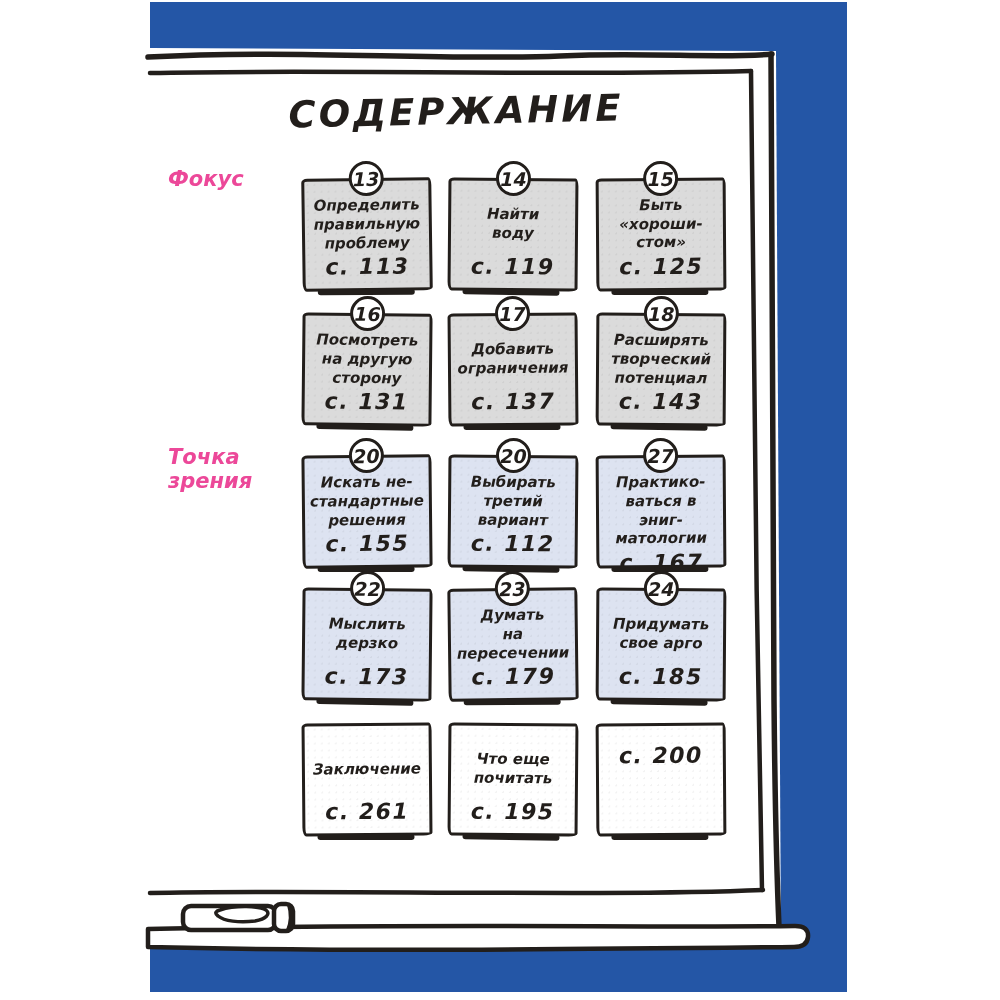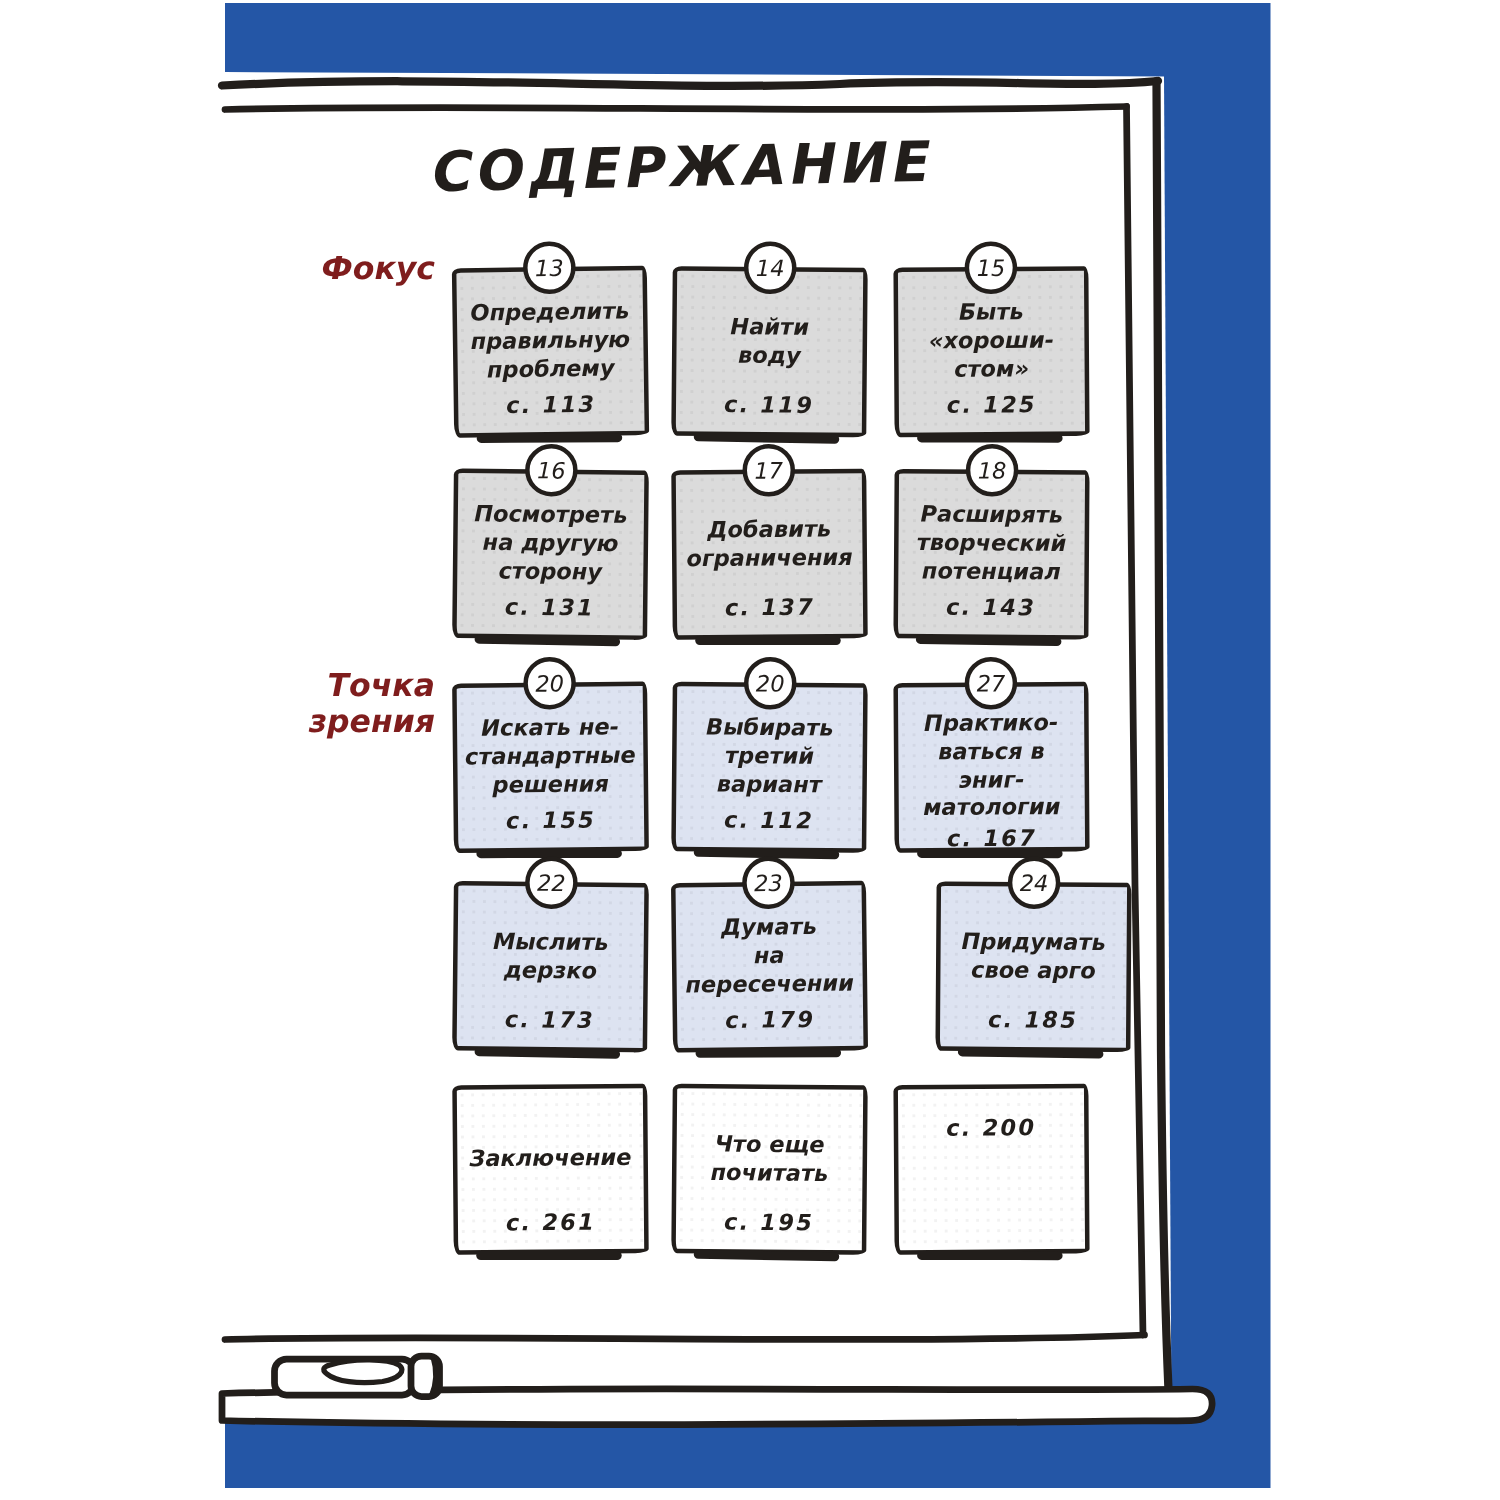--- a/index.html
+++ b/index.html
@@ -15,23 +15,23 @@
   
   .board-title {
     position:absolute; left:150px; top:90px; width:612px;
     text-align:center; font-weight:bold; font-style:italic;
     font-size:37px; letter-spacing:3px; color:#221e1b;
     transform:rotate(-1.2deg); white-space:nowrap;
   }
 
   
   .section-label {
-    position:absolute; left:168px; width:122px; text-align:right;
+    position:absolute; left:168px; width:122px; text-align:left;
     font-weight:bold; font-style:italic; font-size:21px; line-height:1.12;
-    color:#7f1d1d; white-space:pre-line;
+    color:#ec4899; white-space:pre-line;
   }
   .section-label.focus { top:168px; }
   .section-label.pov   { top:446px; }
 
   
   .note {
     position:absolute; width:130px; height:113px;
     border:3.5px solid #221e1b;
     border-radius:6px 3px 9px 4px / 4px 8px 3px 9px;
     display:flex; flex-direction:column; align-items:center;
@@ -46,47 +46,47 @@
     background:#221e1b; border-radius:3px; z-index:-1; transform:rotate(0.5deg);
   }
   .note.gray  { background-color:#dbdbdb; }
   .note.lav   { background-color:#dde3f1; }
   .note.plain { background-color:#ffffff; }
 
   .note .title {
     flex:1; display:flex; align-items:center; justify-content:center;
     white-space:pre-line; font-size:15px; line-height:1.25; width:100%;
   }
-  .note .page { font-size:15px; letter-spacing:1.5px; padding-top:2px; }
+  .note .page { font-size:22px; letter-spacing:1.5px; padding-top:2px; }
 
   .note .num {
     position:absolute; top:-20px; left:50%; transform:translateX(-50%);
     width:35px; height:35px; background:#ffffff;
     border:3px solid #221e1b; border-radius:50%;
     display:flex; align-items:center; justify-content:center;
-    font-size:15px; font-style:italic; font-weight:normal;
+    font-size:19px; font-style:italic; font-weight:bold;
   }
 
   
   .r1 { top:178px; } .r2 { top:313px; } .r3 { top:455px; } .r4 { top:588px; } .r5 { top:723px; }
   .c1 { left:302px; } .c2 { left:448px; } .c3 { left:596px; }
 
   
   .note:nth-child(1)  { transform:rotate(-0.8deg); }
   .note:nth-child(2)  { transform:rotate(0.5deg); }
   .note:nth-child(3)  { transform:rotate(-0.4deg);justify-content:center; }
   .note:nth-child(4)  { transform:rotate(0.6deg); }
   .note:nth-child(5)  { transform:rotate(-0.5deg); }
   .note:nth-child(6)  { transform:rotate(0.4deg); }
   .note:nth-child(7)  { transform:rotate(-0.6deg); }
   .note:nth-child(8)  { transform:rotate(0.5deg); }
   .note:nth-child(9)  { transform:rotate(-0.4deg); }
   .note:nth-child(10) { transform:rotate(0.6deg); }
   .note:nth-child(11) { transform:rotate(-0.7deg); }
-  .note:nth-child(12) { transform:rotate(0.4deg);margin-left:28px; }
+  .note:nth-child(12) { transform:rotate(0.4deg); }
   .note:nth-child(13) { transform:rotate(-0.5deg); }
   .note:nth-child(14) { transform:rotate(0.5deg); }
   .note:nth-child(15) { transform:rotate(-0.4deg); }
 </style>
 </head>
 <body>
 
 <div class="stage">
 
   <div class="blue-panel"></div>

